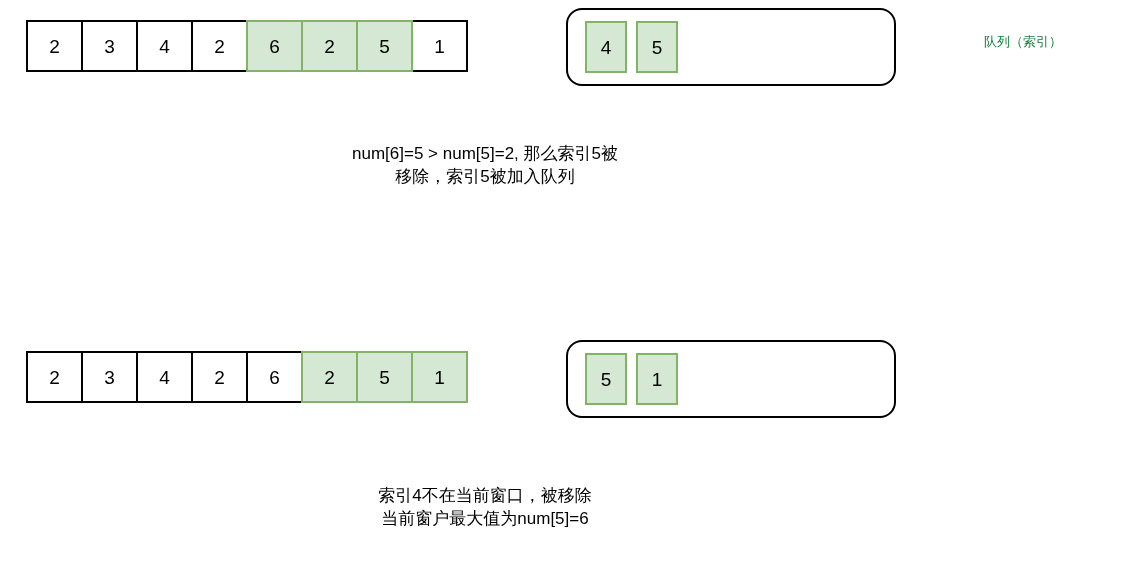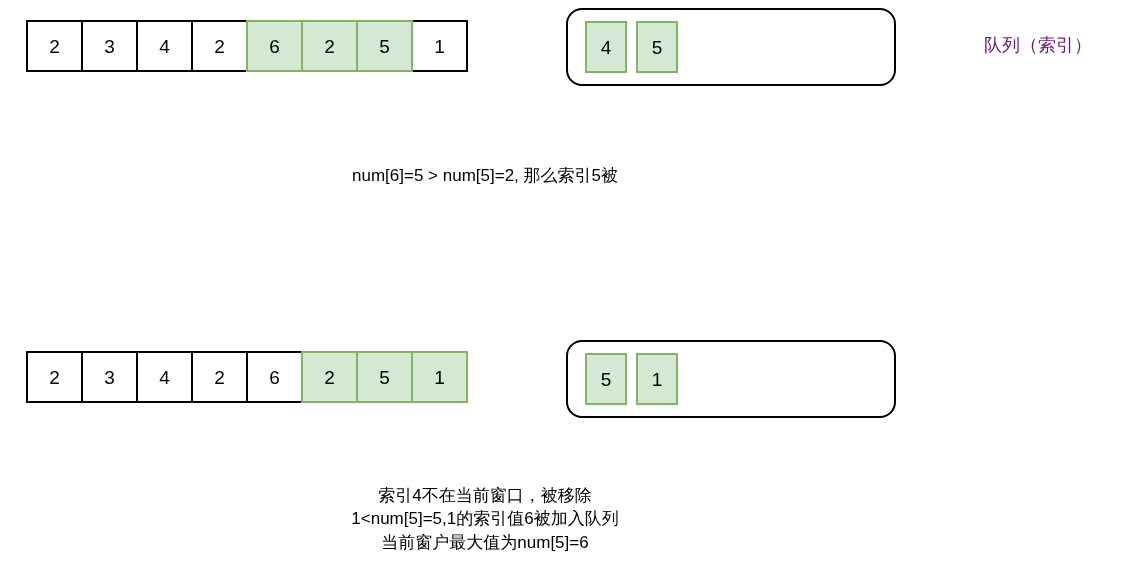--- a/index.html
+++ b/index.html
@@ -74,41 +74,41 @@
     line-height: 1;
     background: #d5e8d4;
     border: 2px solid #82b366;
     color: #000000;
     margin-right: 9px;
   }
 
   
   .side-label {
     position: absolute;
-    font-size: 18px;
+    font-size: 13px;
     white-space: nowrap;
-    color: #701a75;
+    color: #15803d;
   }
 
   
   .caption {
     position: absolute;
     text-align: center;
     font-size: 17px;
     line-height: 1.38;
     color: #000000;
     white-space: nowrap;
   }
   .caption div { white-space: nowrap; }
 
   
   #array-1      { left: 26px;  top: 20px; }
   #queue-1      { left: 566px; top: 8px; }
   #label-queue  { left: 984px; top: 33px; }
-  #caption-1    { left: 189px; top: 142px; width: 592px; margin-top: 22px; }
+  #caption-1    { left: 189px; top: 142px; width: 592px; }
 
   #array-2      { left: 26px;  top: 351px; }
   #queue-2      { left: 566px; top: 340px; }
   #caption-2    { left: 189px; top: 484px; width: 592px; }
 </style>
 </head>
 <body>
 
 <div class="stage">
 
@@ -125,37 +125,37 @@
 
   <div class="queue-box" id="queue-1">
       <div class="q-cell">4</div>
       <div class="q-cell">5</div>
     </div>
 
   <div class="side-label" id="label-queue">队列（索引）</div>
 
   <div class="caption" id="caption-1">
       <div>num[6]=5  &gt; num[5]=2, 那么索引5被</div>
+      <div>移除，索引5被加入队列</div>
     </div>
 
   <div class="array-row" id="array-2">
       <div class="cell">2</div>
       <div class="cell">3</div>
       <div class="cell">4</div>
       <div class="cell">2</div>
       <div class="cell">6</div>
       <div class="cell hl">2</div>
       <div class="cell hl">5</div>
       <div class="cell hl">1</div>
     </div>
 
   <div class="queue-box" id="queue-2">
       <div class="q-cell">5</div>
       <div class="q-cell">1</div>
     </div>
 
   <div class="caption" id="caption-2">
       <div>索引4不在当前窗口，被移除</div>
-      <div>1&lt;num[5]=5,1的索引值6被加入队列</div>
       <div>当前窗户最大值为num[5]=6</div>
     </div>
 
 </div>
 
 </body></html>

